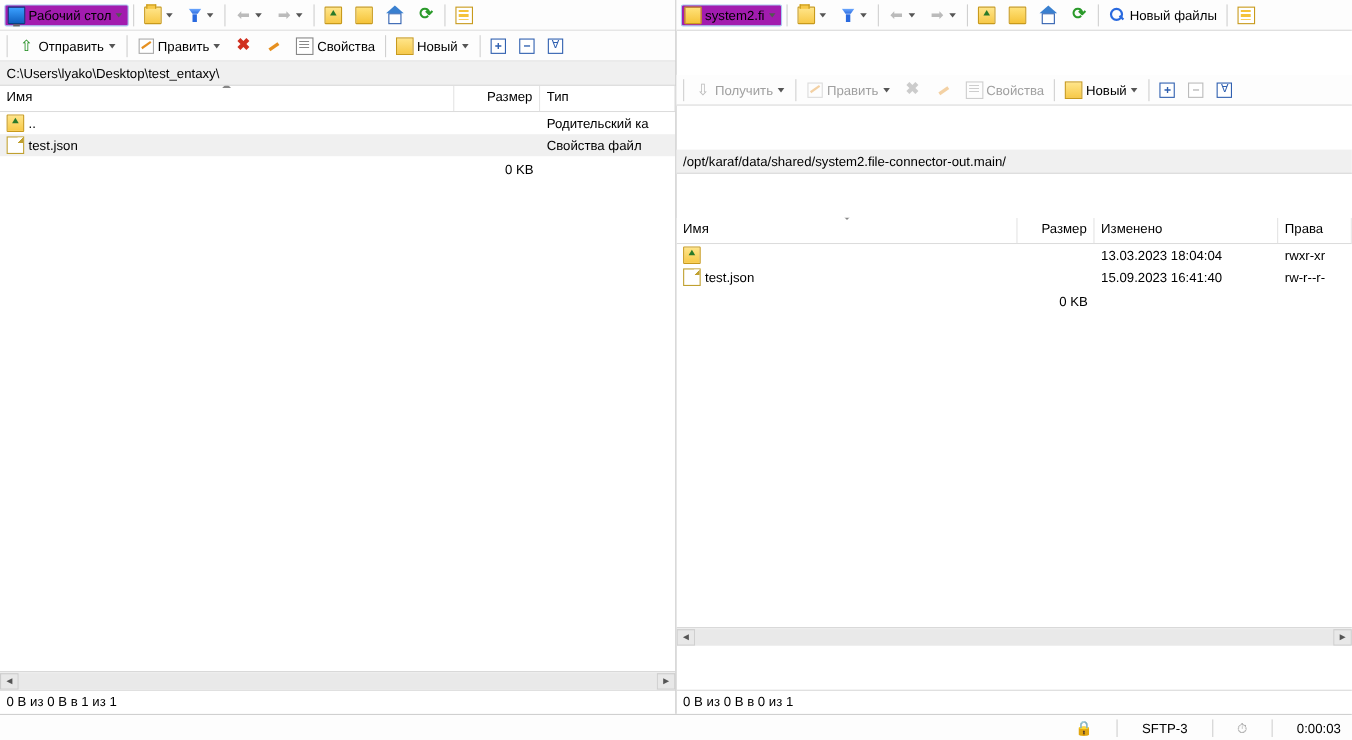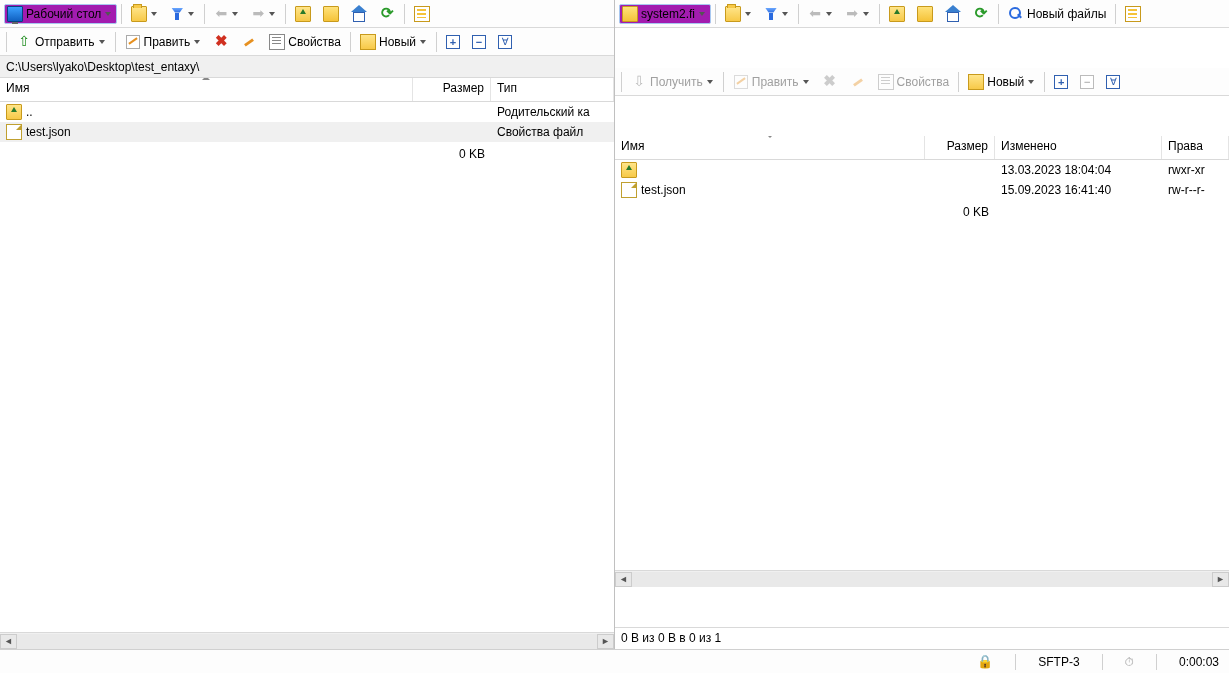--- a/index.html
+++ b/index.html
@@ -207,20 +207,21 @@
               <div class="cell size" style="width:78px">0 KB</div>
               <div class="cell" style="flex:1">Свойства файл</div>
             </div>
           </div>
       <div class="hscroll">
         <div class="arrow">◄</div>
         <div class="track"></div>
         <div class="arrow">►</div>
       </div>
     </div>
+    <div class="summary"><span>0 B из 0 B в 1 из 1</span></div>
   </div>
 
   <div class="pane right">
     <div class="toolbar">
       <span class="tb-btn loc-combo right">
         <span class="icon i-folder"></span>
         <span>system2.fi</span>
         <span class="drop-arrow"></span>
       </span>
       <span class="sep"></span>
@@ -299,20 +300,23 @@
             <span class="icon i-plus">+</span>
           </span>
       <span class="tb-btn disabled">
             <span class="icon i-minus" style="color:#bbb;border-color:#bbb">−</span>
           </span>
       <span class="tb-btn">
             <span class="icon i-sel">∀</span>
           </span>
     </div>
 
+    <div class="pathbar">
+          <span>/opt/karaf/data/shared/system2.file-connector-out.main/</span>
+        </div>
 
     <div class="list-wrap">
       <div class="list-head">
         <div class="col" style="width:310px">
           <span>Имя</span>
           <span class="col-sort desc"></span>
         </div>
         <div class="col" style="width:70px;text-align:right"><span>Размер</span></div>
         <div class="col" style="width:167px"><span>Изменено</span></div>
         <div class="col" style="flex:1"><span>Права</span></div>

